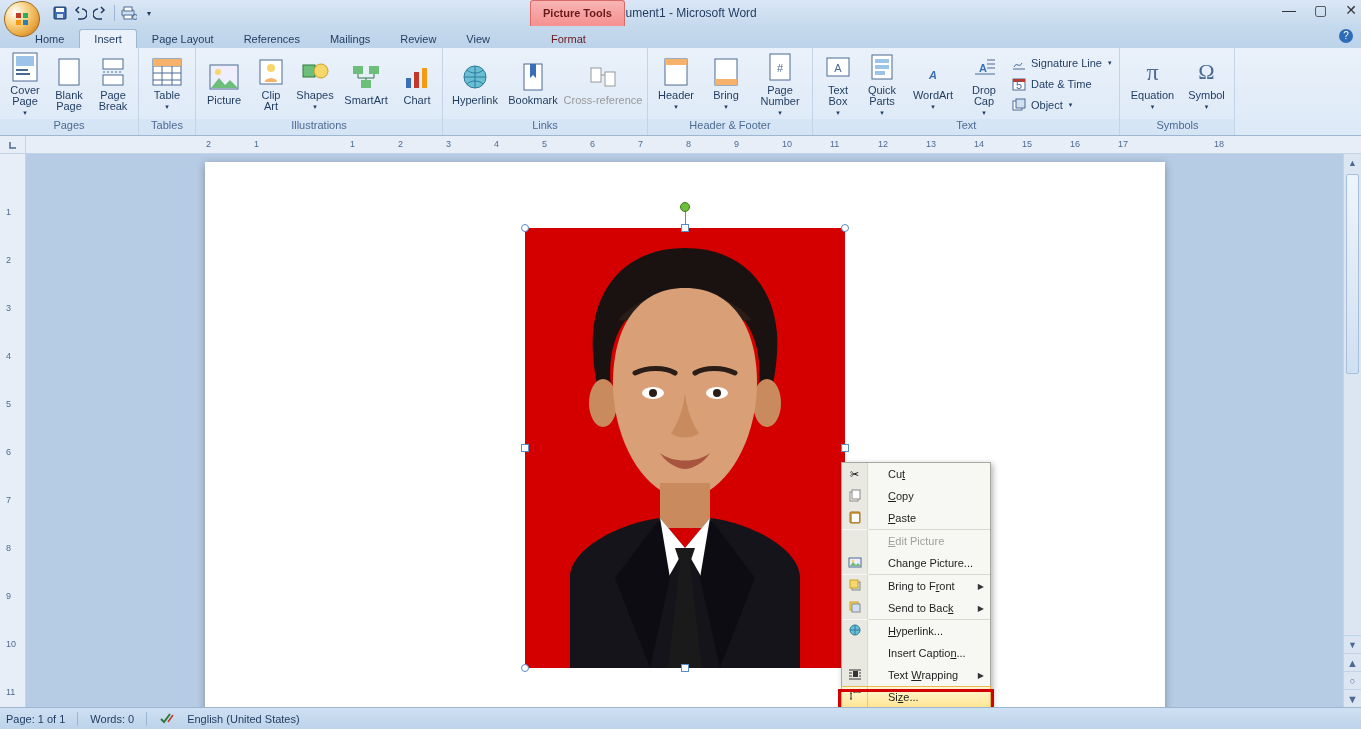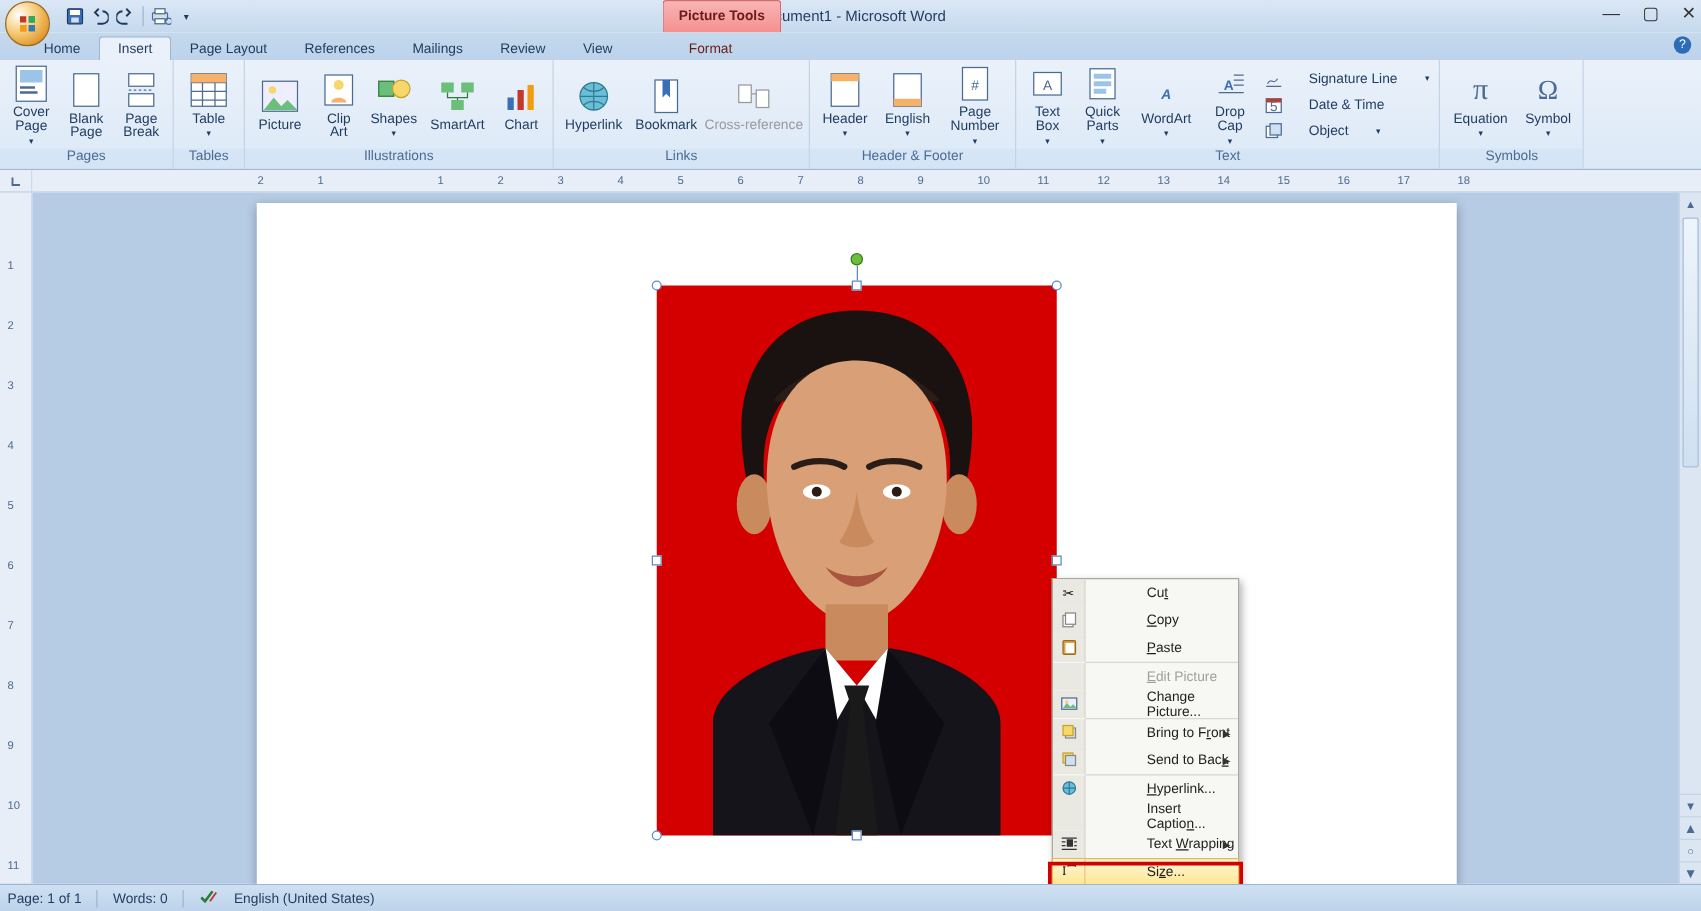--- a/index.html
+++ b/index.html
@@ -29,21 +29,21 @@
 .group { border-right:1px solid #c3d4e7; display:flex; flex-direction:column; }
 .group-body { flex:1; display:flex; align-items:center; padding:2px 4px; gap:2px; }
 .group-title { height:16px; text-align:center; color:#4c6b93; font-size:11px; background:rgba(200,220,240,0.35); position:relative;}
 .bigbtn { display:flex; flex-direction:column; align-items:center; justify-content:center; width:48px; height:66px; gap:2px; text-align:center; color:#1e3a5f;}
 .bigbtn.narrow{width:42px;}
 .bigbtn.wide{width:56px;}
 .bigbtn .ico { width:32px; height:32px; display:flex; align-items:center; justify-content:center;}
 .bigbtn .lbl { font-size:11px; line-height:11px; }
 .drop::after{content:"▾"; font-size:7px; color:#1e3a5f; display:block;}
 .smallstack{display:flex;flex-direction:column;gap:1px;padding:0 4px;}
-.smallbtn{display:flex;align-items:center;gap:20px;height:20px;color:#1e3a5f;}
+.smallbtn{display:flex;align-items:center;gap:4px;height:20px;color:#1e3a5f;}
 .smallbtn .si{width:16px;height:16px;display:flex;align-items:center;justify-content:center;}
 
 
 .ruler-h { height:18px; background:#e8eef7; border-bottom:1px solid #c3d4e7; position:relative; margin-left:26px;}
 .ruler-h .tick{position:absolute;top:3px;font-size:9px;color:#4c6b93;}
 .ruler-corner{width:26px;height:18px;background:#e8eef7;border-right:1px solid #c3d4e7;border-bottom:1px solid #c3d4e7;position:absolute;left:0;display:flex;align-items:center;justify-content:center;}
 .ruler-wrap{position:relative;}
 
 
 .docarea { flex:1; background:#b6cbe4; display:flex; position:relative; overflow:hidden;}
@@ -59,21 +59,21 @@
 .rot{width:10px;height:10px;background:#6bbf3a;border:1px solid #3a7a1a;border-radius:50%;position:absolute;left:50%;top:-26px;transform:translateX(-50%);}
 .rot-line{position:absolute;left:50%;top:-16px;width:1px;height:16px;background:#5a8bc4;}
 
 
 .person{position:absolute;inset:0;}
 
 
 .ctx { position:absolute; left:815px; top:308px; width:150px; background:#f7f7f4; border:1px solid #a8a8a0; box-shadow:2px 2px 6px rgba(0,0,0,0.3);}
 .ctx-item{height:22px;display:flex;align-items:center;position:relative;}
 .ctx-item .icon-col{width:26px;height:100%;background:#e9e9e2;display:flex;align-items:center;justify-content:center;border-right:1px solid #d8d8d0;}
-.ctx-item .txt{padding-left:20px;flex:1;color:#1e1e1e;margin-left:29px;}
+.ctx-item .txt{padding-left:20px;flex:1;color:#1e1e1e;}
 .ctx-item .arrow{position:absolute;right:6px;font-size:8px;color:#333;}
 .ctx-item.disabled .txt{color:#a0a0a0;}
 .ctx-item.highlight{background:linear-gradient(#fff7d6,#ffe695);border:1px solid #e6b84e;margin:-1px;}
 .ctx-item.highlight .icon-col{background:linear-gradient(#fff7d6,#ffe695);border-right:1px solid #e6c979;}
 .ctx-sep{height:1px;background:#d8d8d0;margin-left:26px;}
 .size-hl-box{position:absolute;border:3px solid #d40000;pointer-events:none;}
 
 
 .vscroll{width:18px;background:#dce6f2;border-left:1px solid #c3d4e7;position:relative;}
 .vscroll .arr{height:18px;display:flex;align-items:center;justify-content:center;color:#4c6b93;font-size:9px;}
@@ -316,21 +316,21 @@
           </div>
           <div class="lbl">Header</div>
         </div>
       <div class="bigbtn drop">
           <div class="ico">
             <svg width="26" height="30" viewBox="0 0 26 30">
               <rect x="2" y="2" width="22" height="26" fill="#fff" stroke="#4c6b93"></rect>
               <rect x="2" y="22" width="22" height="6" fill="#f6b26b"></rect>
             </svg>
           </div>
-          <div class="lbl">English</div>
+          <div class="lbl">Bring</div>
         </div>
       <div class="bigbtn wide drop">
           <div class="ico">
             <svg width="24" height="30" viewBox="0 0 24 30">
               <rect x="2" y="2" width="20" height="26" fill="#fff" stroke="#4c6b93"></rect>
               <text x="12" y="20" font-size="12" text-anchor="middle" fill="#4c6b93">#</text>
             </svg>
           </div>
           <div class="lbl" style="white-space:pre-line">Page
 Number</div>
@@ -456,21 +456,21 @@
       <span class="tick" style="left: 660px;">8</span>
       <span class="tick" style="left: 708px;">9</span>
       <span class="tick" style="left: 756px;">10</span>
       <span class="tick" style="left: 804px;">11</span>
       <span class="tick" style="left: 852px;">12</span>
       <span class="tick" style="left: 900px;">13</span>
       <span class="tick" style="left: 948px;">14</span>
       <span class="tick" style="left: 996px;">15</span>
       <span class="tick" style="left: 1044px;">16</span>
       <span class="tick" style="left: 1092px;">17</span>
-      <span class="tick" style="left: 1140px;">18</span>
+      <span class="tick" style="left: 1188px;">18</span>
     </div>
 </div>
 
 <div class="docarea">
   <div class="ruler-v" id="rulerV">
       <span class="tick" style="top: 10px;"></span>
       <span class="tick" style="top: 58px;">1</span>
       <span class="tick" style="top: 106px;">2</span>
       <span class="tick" style="top: 154px;">3</span>
       <span class="tick" style="top: 202px;">4</span>

